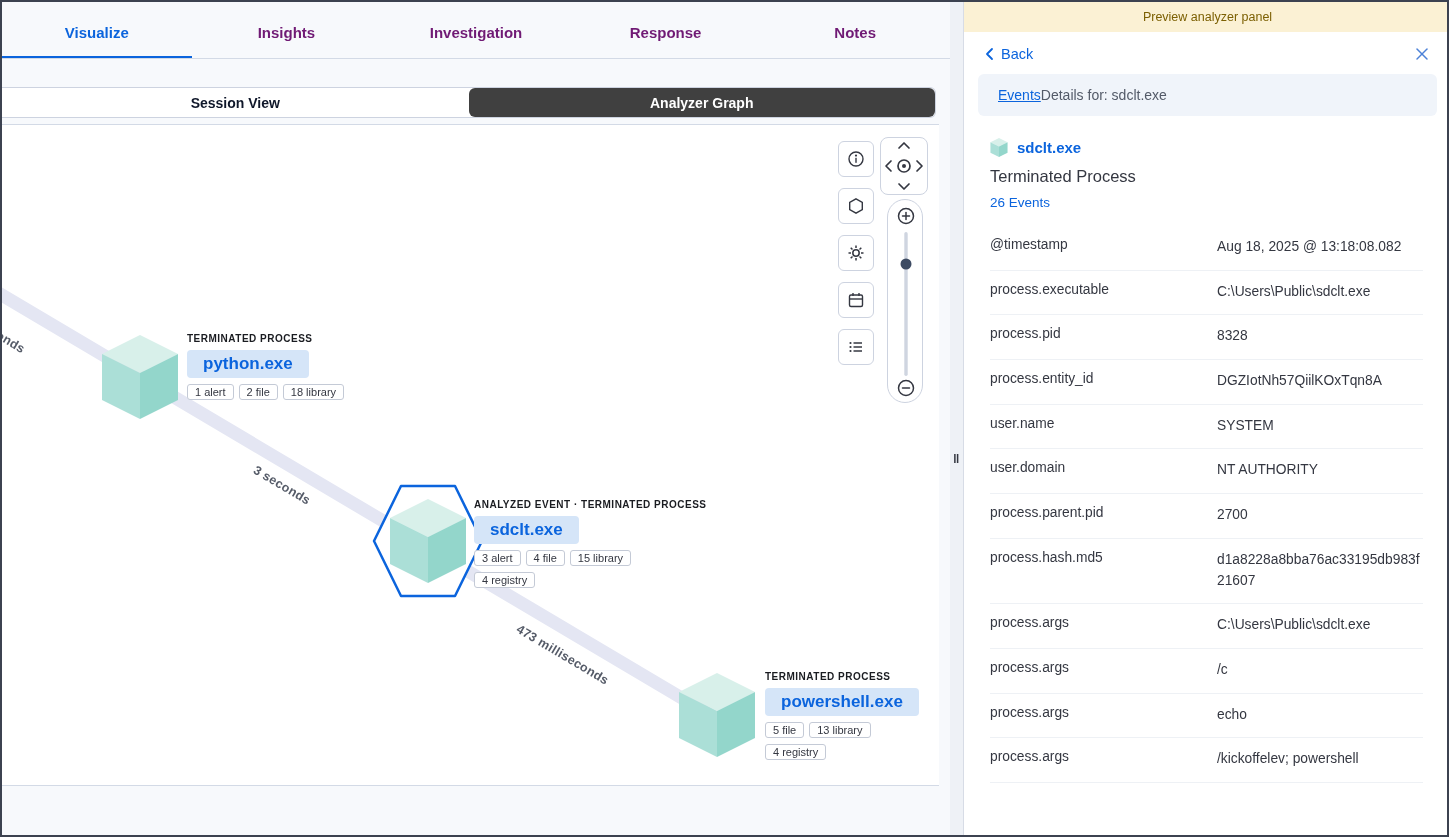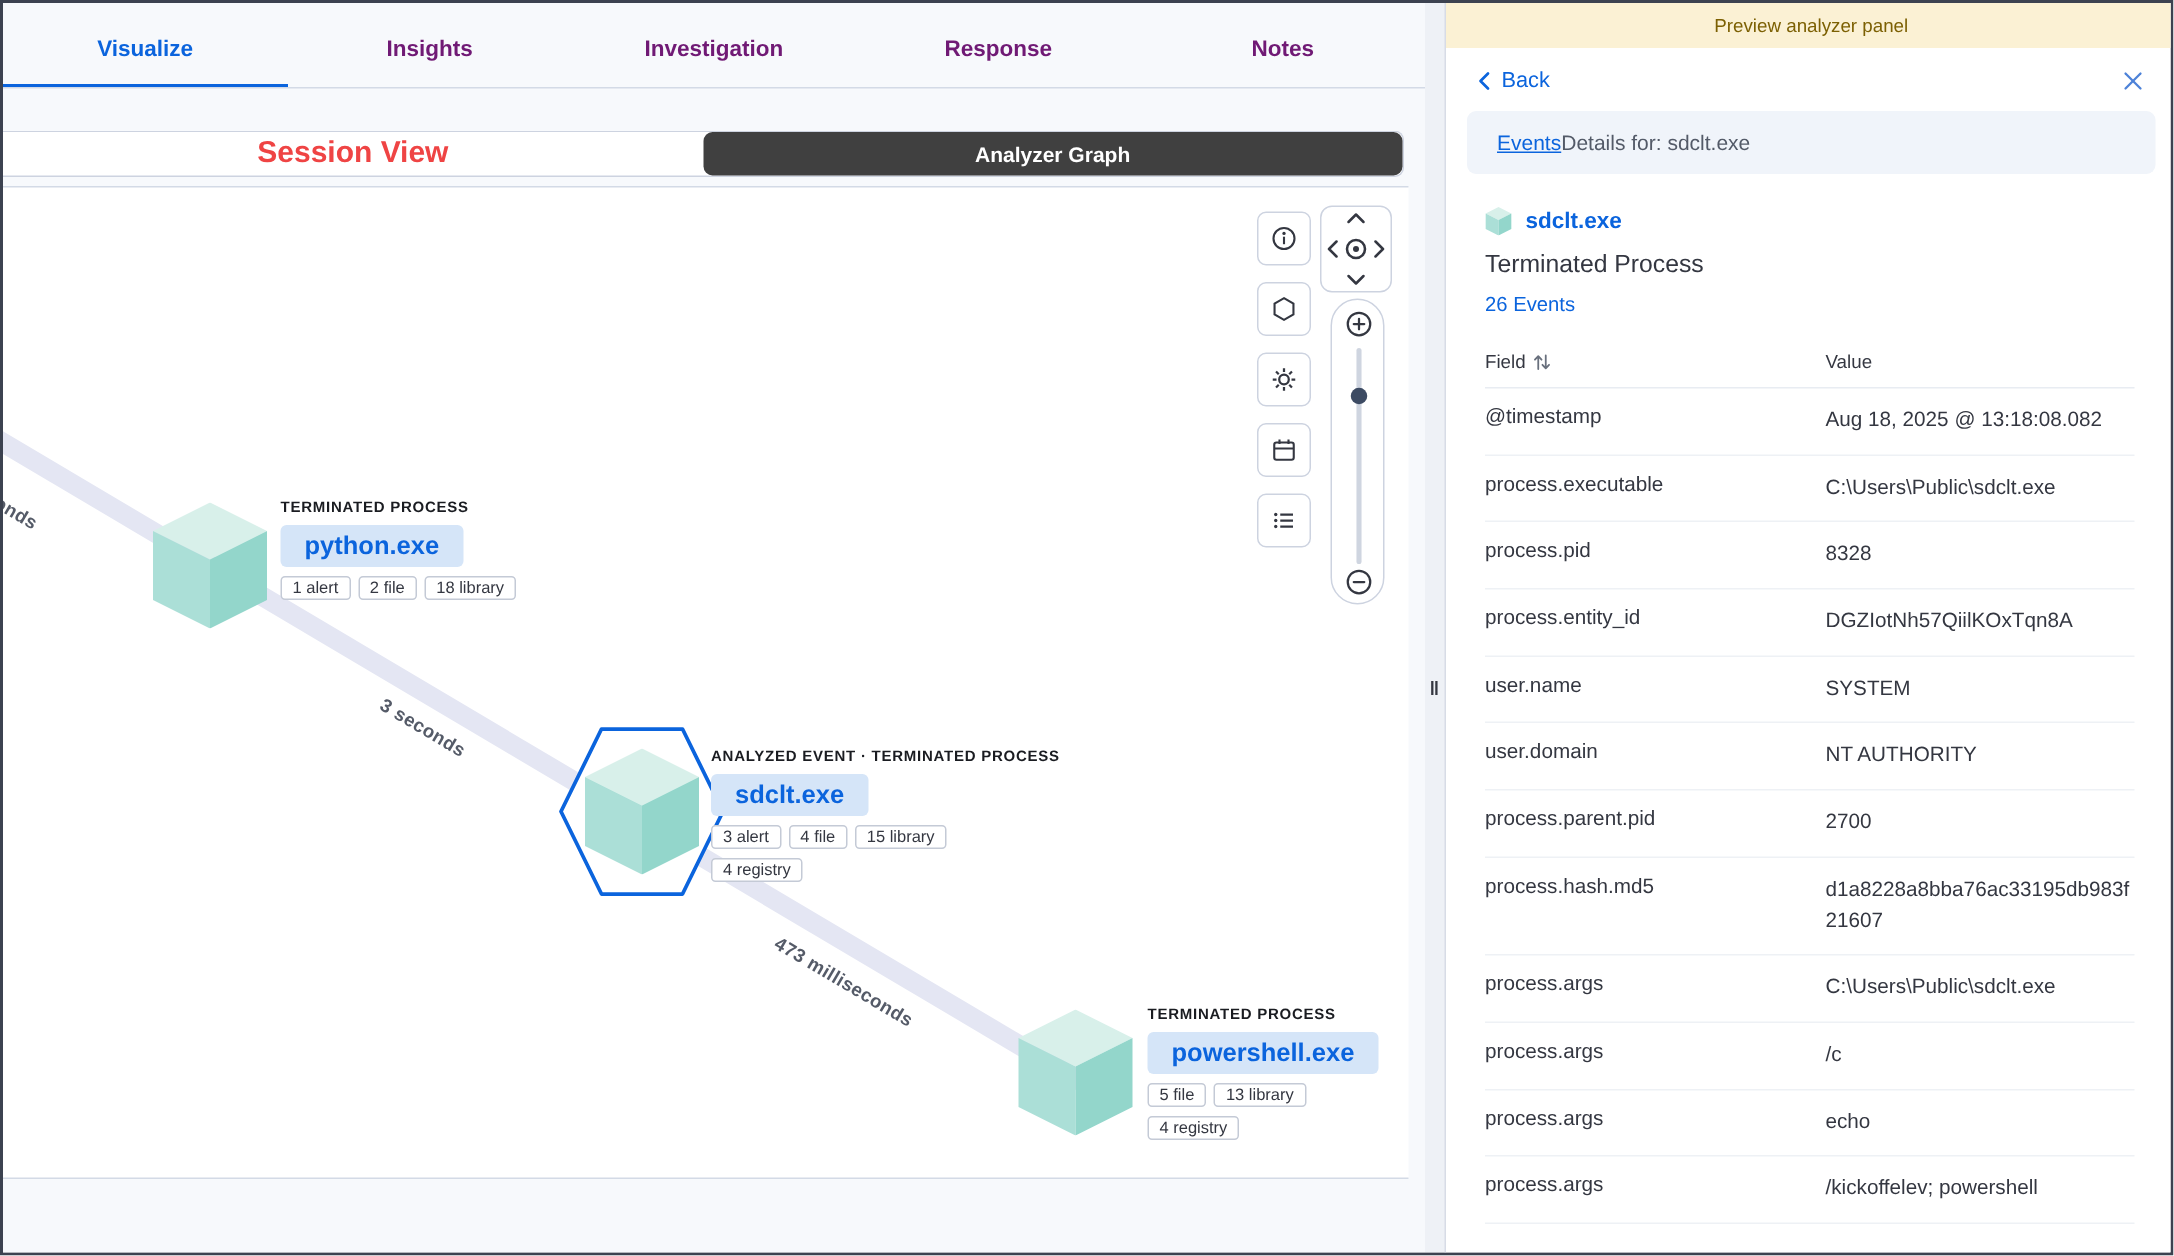--- a/index.html
+++ b/index.html
@@ -6,21 +6,21 @@
   body { font-family:"Liberation Sans", sans-serif; background:#fff; }
   .app { position:relative; width:1449px; height:837px; border:2px solid #3c4250; overflow:hidden; background:#fff; }
 
   
   .left { position:absolute; left:0; top:0; width:948px; height:100%; background:#f7f9fc; }
   .tabs { display:flex; height:57px; border-bottom:1px solid #d3dae6; padding-top:6px; }
   .tab { flex:1; display:flex; align-items:center; justify-content:center; font-size:15px; font-weight:600; color:#701a75; cursor:pointer; border-bottom:2px solid transparent; }
   .tab.active { color:#0b64dd; border-bottom-color:#0b64dd; }
 
   .toggle { position:absolute; left:0; top:85px; width:934px; height:31px; display:flex; background:#fff; border:1px solid #cdd3e0; border-left:none; border-radius:0 6px 6px 0; }
-  .toggle-left { flex:1; display:flex; align-items:center; justify-content:center; color:#ef4444; font-size:20px; font-weight:600; cursor:pointer; }
+  .toggle-left { flex:1; display:flex; align-items:center; justify-content:center; color:#0f172a; font-size:14px; font-weight:600; cursor:pointer; }
   .toggle-right { flex:1; display:flex; align-items:center; justify-content:center; background:#404040; color:#fff; font-size:14px; font-weight:600; border-radius:6px; cursor:pointer; }
 
   .canvas { position:absolute; left:0; top:122px; width:937px; height:662px; background:#fff; border-top:1px solid #d3dae6; border-bottom:1px solid #d3dae6; overflow:hidden; }
 
   .edge { position:absolute; left:-60px; top:128px; width:905px; height:13px; background:#e4e6f3; transform:rotate(30.66deg); transform-origin:0 50%; }
   .edge-label { position:absolute; font-size:12.5px; font-weight:700; color:#555b68; letter-spacing:.3px; white-space:nowrap; transform:rotate(30.66deg); transform-origin:0 0; }
 
   .node { position:absolute; }
   .cube { display:block; }
   .node-info { position:absolute; white-space:nowrap; }
@@ -278,32 +278,20 @@
           <polygon points="2,19 40,38 40,84 2,65" fill="#abdfd7"></polygon>
           <polygon points="40,38 78,19 78,65 40,84" fill="#93d6cb"></polygon>
         </svg>
         <span class="entity-name">sdclt.exe</span>
       </div>
       <div class="entity-type">Terminated Process</div>
       <div class="entity-events">26 Events</div>
     </div>
 
     <div class="ftable">
-      <div class="ftable-head">
-        <div class="fh-field">
-          <span>Field</span>
-          <svg width="12" height="13">
-            <g fill="none" stroke="#69707d" stroke-width="1.2" stroke-linecap="round" stroke-linejoin="round">
-              <path d="M3.5,11 L3.5,2.6 M1.3,4.8 L3.5,2.4 L5.7,4.8"></path>
-              <path d="M8.5,2 L8.5,10.4 M6.3,8.2 L8.5,10.6 L10.7,8.2"></path>
-            </g>
-          </svg>
-        </div>
-        <div>Value</div>
-      </div>
 
       <div class="trow">
           <span class="tf">@timestamp</span>
           <span class="tv">Aug 18, 2025 @ 13:18:08.082</span>
         </div>
       <div class="trow">
           <span class="tf">process.executable</span>
           <span class="tv">C:\Users\Public\sdclt.exe</span>
         </div>
       <div class="trow">

